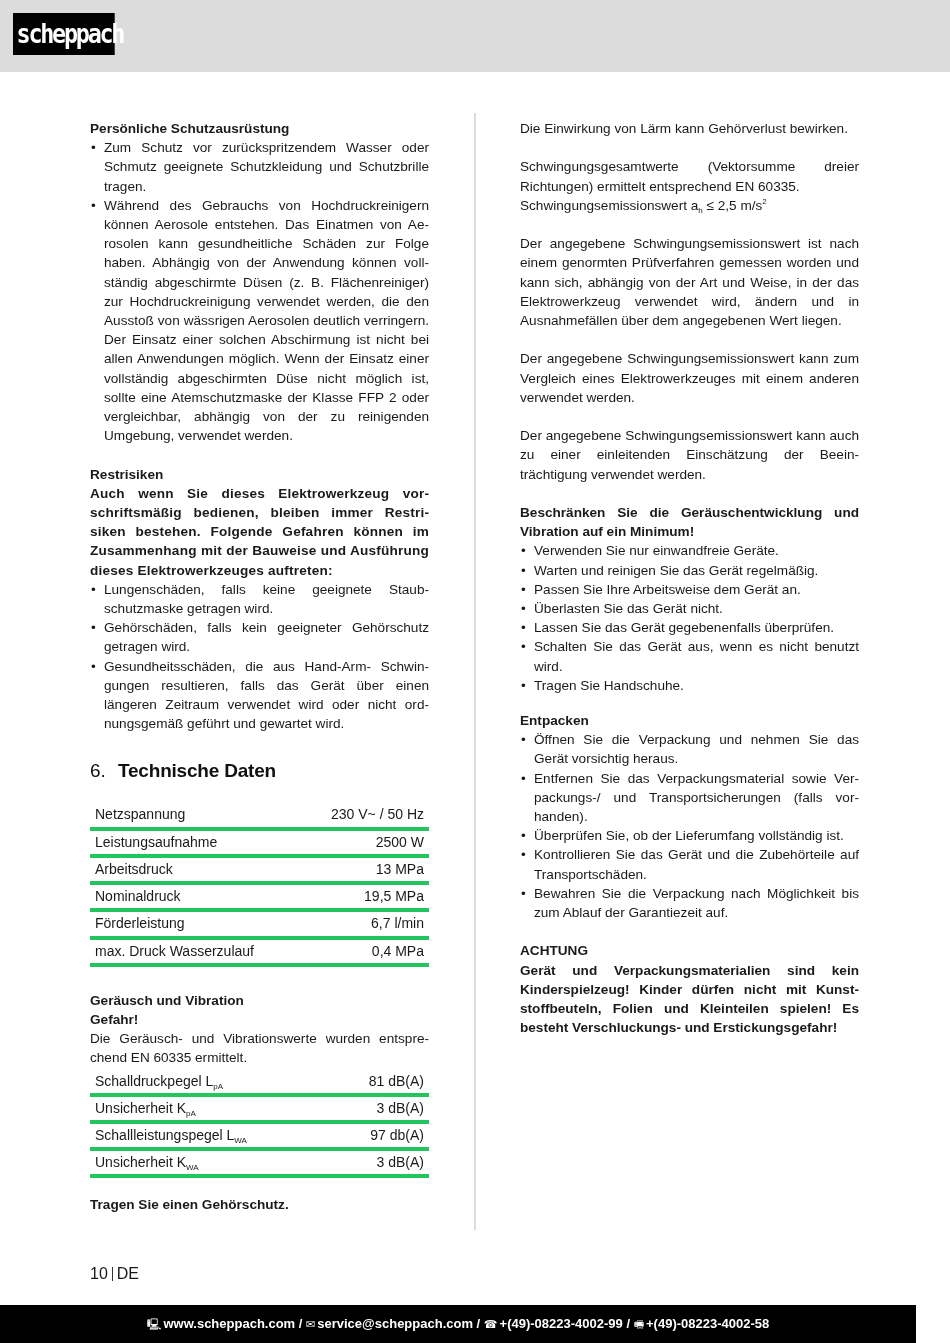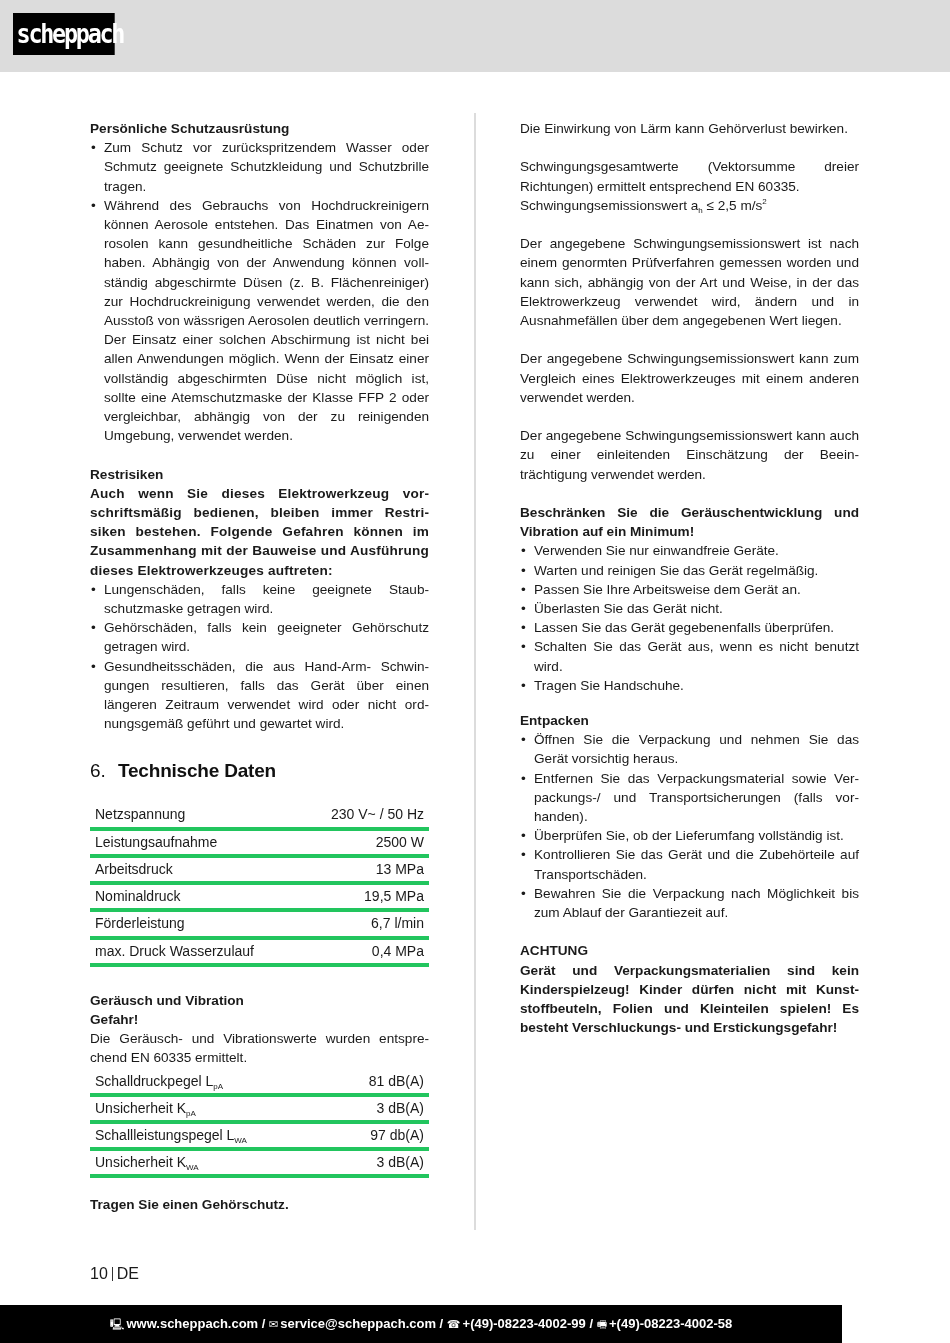--- a/index.html
+++ b/index.html
@@ -30,21 +30,21 @@
   table.spec td { padding: 2px 5px 2px 5px; height: 24px; border-bottom: 4px solid #22c55e; vertical-align: middle; font-size: 14px; }
   table.spec td.v { text-align: right; }
   sub { font-size: 8px; vertical-align: -3px; line-height: 0; }
   sup { font-size: 8px; vertical-align: 6px; line-height: 0; }
 
   .warn-icon { display: inline-block; width: 15px; }
 
   .page-num { position: absolute; left: 90px; top: 1264px; font-size: 16px; color: #1a1a1a; }
   .page-num .sep { display: inline-block; width: 1px; height: 14px; background: #333; vertical-align: -2px; margin: 0 4px; }
 
-  .footer { position: absolute; left: 0; top: 1305px; width: 842px; height: 38px; background: #000; color: #fff; font-size: 13px; font-weight: bold; line-height: 38px; text-align: center; padding-left: 0px; }
+  .footer { position: absolute; left: 0; top: 1305px; width: 916px; height: 38px; background: #000; color: #fff; font-size: 13px; font-weight: bold; line-height: 38px; text-align: center; padding-left: 0px; }
   .footer .ic { font-weight: normal; margin-right: 2px; font-family: "DejaVu Sans", sans-serif; font-size: 11px; }
 </style>
 </head>
 <body>
 
 <div class="header-band">
   <div class="logo">scheppach</div>
 </div>
 
 <div class="divider"></div>

